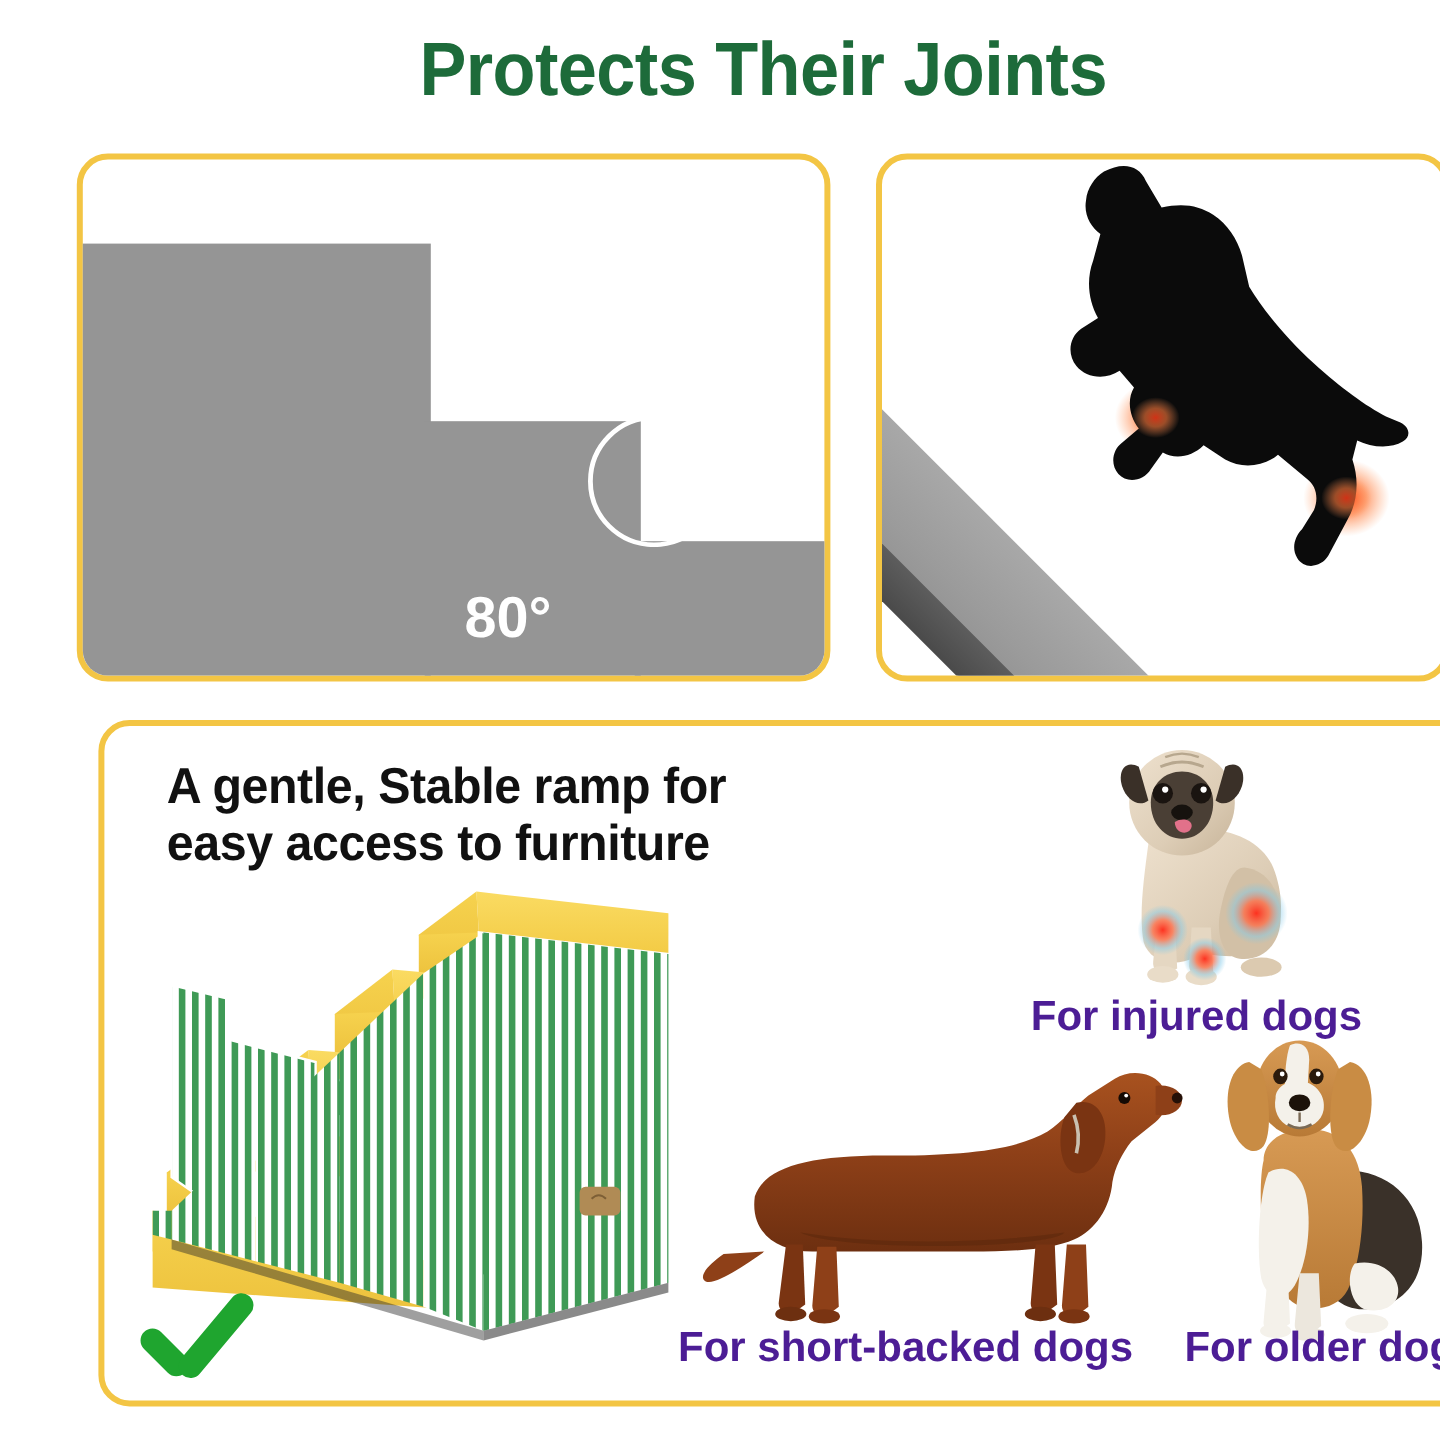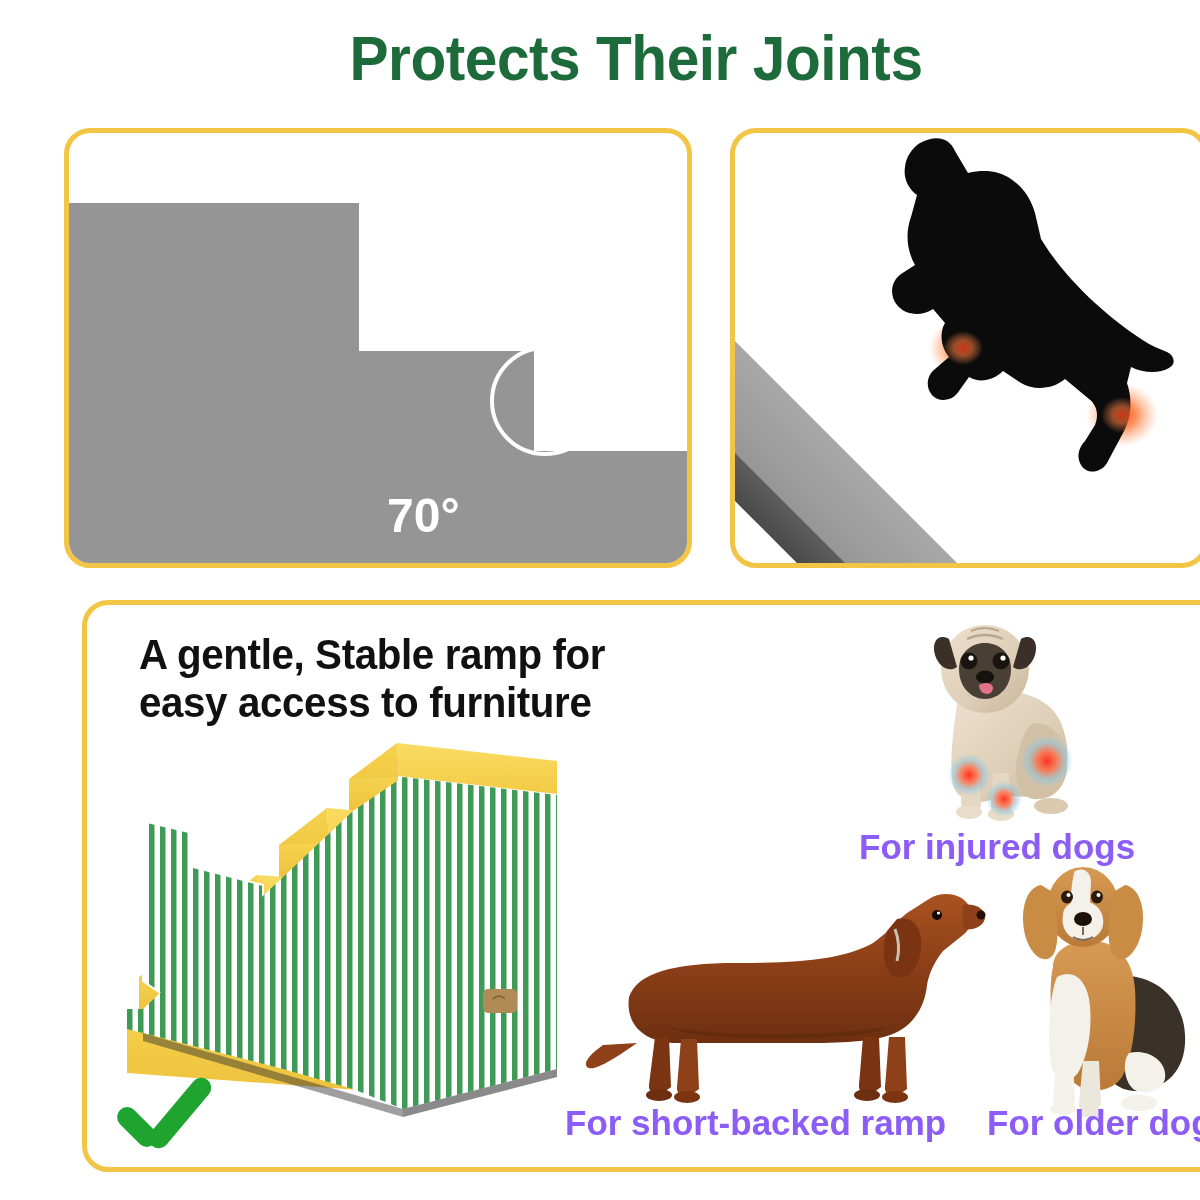--- a/index.html
+++ b/index.html
@@ -103,38 +103,38 @@
   }
 
   
   #stairs-svg { position: absolute; left: 40px; top: 128px; }
 
   
   .dog-fig { position: absolute; }
   .dog-caption {
     position: absolute;
     font-family: "Liberation Sans", sans-serif;
-    font-weight: bold; color: #8b5cf6;
+    font-weight: bold; color: #4c1d95;
     white-space: nowrap;
   }
 </style>
 </head>
 <body>
 
 <div id="page">
 
   <div class="title">Protects Their Joints</div>
 
   <div class="panel" id="panel-stairs">
     <div class="stair-art">
       <div class="stair-block sb1"></div>
       <div class="stair-block sb2"></div>
       <div class="stair-block sb3"></div>
       <div class="angle-arc"></div>
-      <div class="angle-label">70°</div>
+      <div class="angle-label">80°</div>
     </div>
 
   </div>
 
   <div class="panel" id="panel-ramp">
     <div class="ramp-art">
       <div class="ramp-top"></div>
       <div class="ramp-edge"></div>
 
       <svg width="478" height="440" viewBox="0 0 478 440" style="position:absolute;left:0;top:0;">
@@ -340,21 +340,21 @@
       <path d="M286,160 L282,208 C281,216 290,220 296,216 L304,210 L302,160 Z" fill="#7a3412"></path>
       <path d="M312,160 L308,210 C307,218 316,222 322,218 L330,212 L328,160 Z" fill="#8e4018"></path>
 
       <ellipse cx="82" cy="218" rx="13" ry="6" fill="#6d2f10"></ellipse>
       <ellipse cx="110" cy="220" rx="13" ry="6" fill="#7a3412"></ellipse>
       <ellipse cx="290" cy="218" rx="13" ry="6" fill="#6d2f10"></ellipse>
       <ellipse cx="318" cy="220" rx="13" ry="6" fill="#7a3412"></ellipse>
 
       <path d="M90,150 C150,160 240,160 310,150 C300,164 120,166 90,150 Z" fill="#4e2109" opacity="0.35"></path>
     </svg>
-    <div class="dog-caption" style="left:478px; top:498px; font-size:35px;">For short-backed ramp</div>
+    <div class="dog-caption" style="left:478px; top:498px; font-size:35px;">For short-backed dogs</div>
 
     <svg class="dog-fig" style="left:900px; top:252px;" width="230" height="260" viewBox="0 0 230 260">
       <defs>
         <linearGradient id="beagleTan" x1="0" y1="0" x2="0" y2="1">
           <stop offset="0%" stop-color="#d79a54"></stop>
           <stop offset="100%" stop-color="#b87a36"></stop>
         </linearGradient>
       </defs>
 
       <path d="M120,120 C160,112 196,136 198,178 C200,212 180,232 152,234

